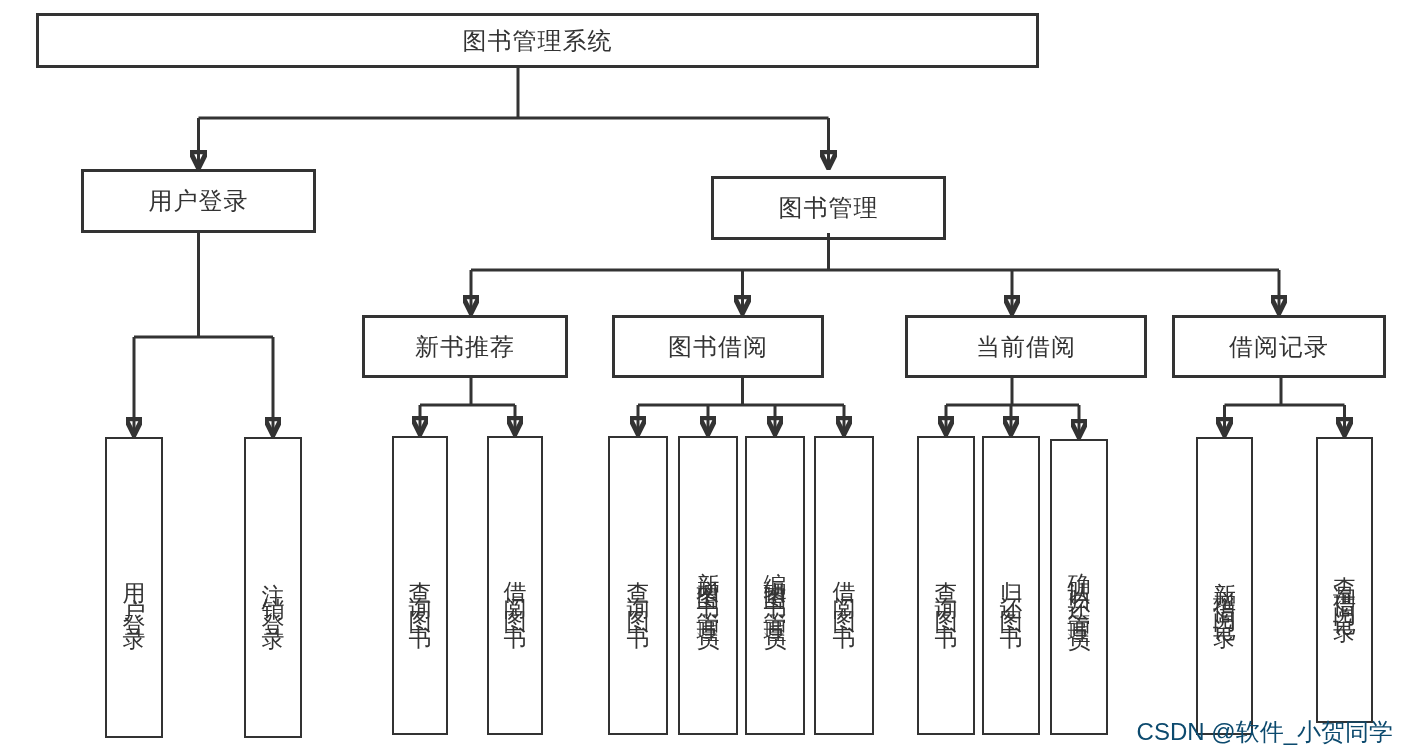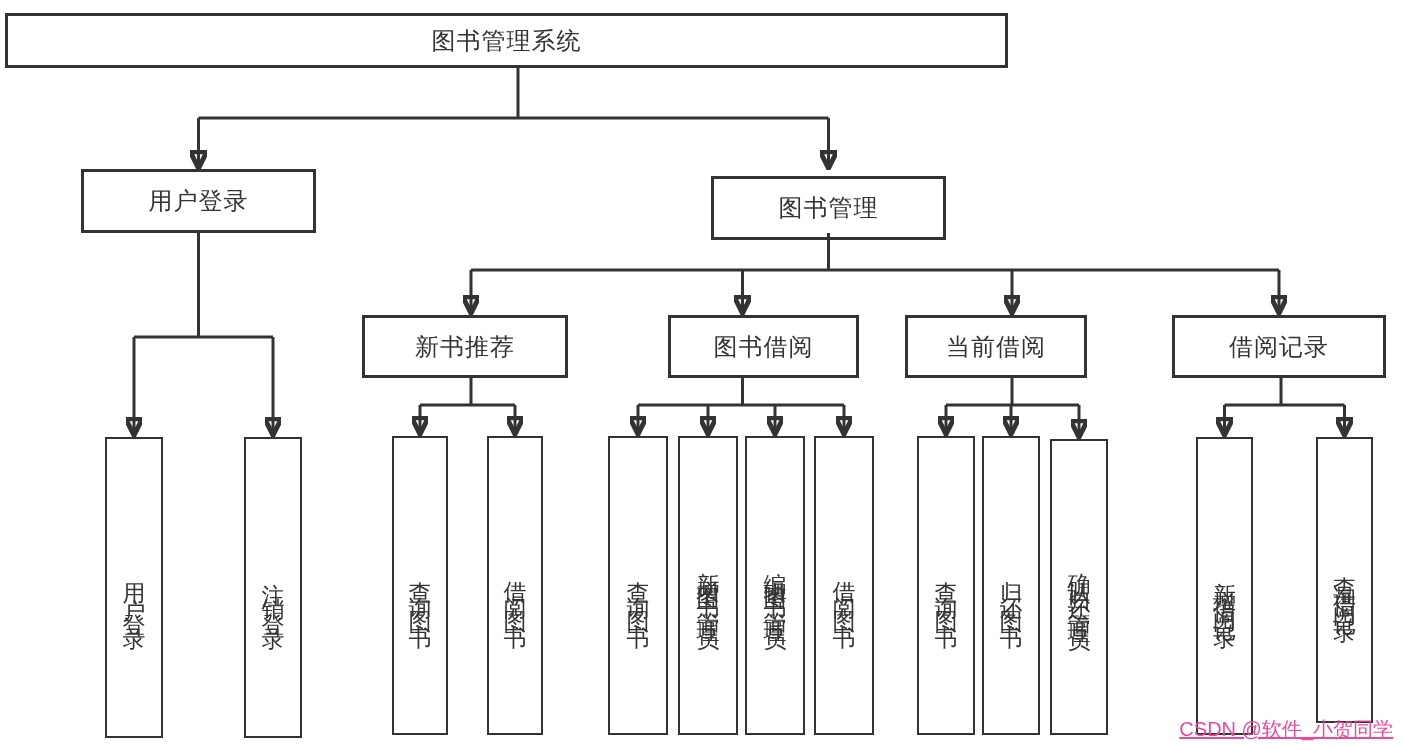--- a/index.html
+++ b/index.html
@@ -38,25 +38,24 @@
     text-orientation: mixed;
     line-height: 1;
   }
   .sp-s > span { letter-spacing: 15px; margin-bottom: -15px; }
   .sp-m > span { letter-spacing: 9px;  margin-bottom: -9px; }
   .sp-l > span { letter-spacing: 8px;  margin-bottom: -8px; }
   .watermark {
     position: absolute;
     right: 12px;
     top: 716px;
-    font-size: 20px;
-    color: #ec4899;
+    font-size: 24px;
+    color: #0c4a6e;
     z-index: 3;
     white-space: nowrap;
-    text-decoration: underline;
   }
 </style>
 </head>
 <body>
 
 <div class="stage">
 
   <svg class="connectors" viewBox="0 0 1405 747" xmlns="http://www.w3.org/2000/svg">
     <defs>
       <marker id="arw" viewBox="0 0 10 10" refX="8" refY="5" markerWidth="6.5" markerHeight="5.5" orient="auto">
@@ -112,38 +111,38 @@
     </g>
 
     <g>
       <path d="M1281 378 V405"></path>
       <path d="M1224.5 405 H1344.5"></path>
       <path d="M1224.5 405 V432" marker-end="url(#arw)"></path>
       <path d="M1344.5 405 V432" marker-end="url(#arw)"></path>
     </g>
   </svg>
 
-  <div class="box lvl" style="left:5px; top:13px; width:1003px; height:55px;">
+  <div class="box lvl" style="left:36px; top:13px; width:1003px; height:55px;">
     <span>图书管理系统</span>
   </div>
 
   <div class="box lvl" style="left:81px; top:169px; width:235px; height:64px;">
     <span>用户登录</span>
   </div>
   <div class="box lvl" style="left:711px; top:176px; width:235px; height:64px;">
     <span>图书管理</span>
   </div>
 
   <div class="box lvl" style="left:362px; top:315px; width:206px; height:63px;">
     <span>新书推荐</span>
   </div>
-  <div class="box lvl" style="left:668px; top:315px; width:191px; height:63px;">
+  <div class="box lvl" style="left:612px; top:315px; width:212px; height:63px;">
     <span>图书借阅</span>
   </div>
-  <div class="box lvl" style="left:905px; top:315px; width:182px; height:63px;">
+  <div class="box lvl" style="left:905px; top:315px; width:242px; height:63px;">
     <span>当前借阅</span>
   </div>
   <div class="box lvl" style="left:1172px; top:315px; width:214px; height:63px;">
     <span>借阅记录</span>
   </div>
 
   <div class="box leaf sp-s" style="left:105px; top:437px; width:58px; height:301px;">
     <span>用户登录</span>
   </div>
   <div class="box leaf sp-s" style="left:244px; top:437px; width:58px; height:301px;">

